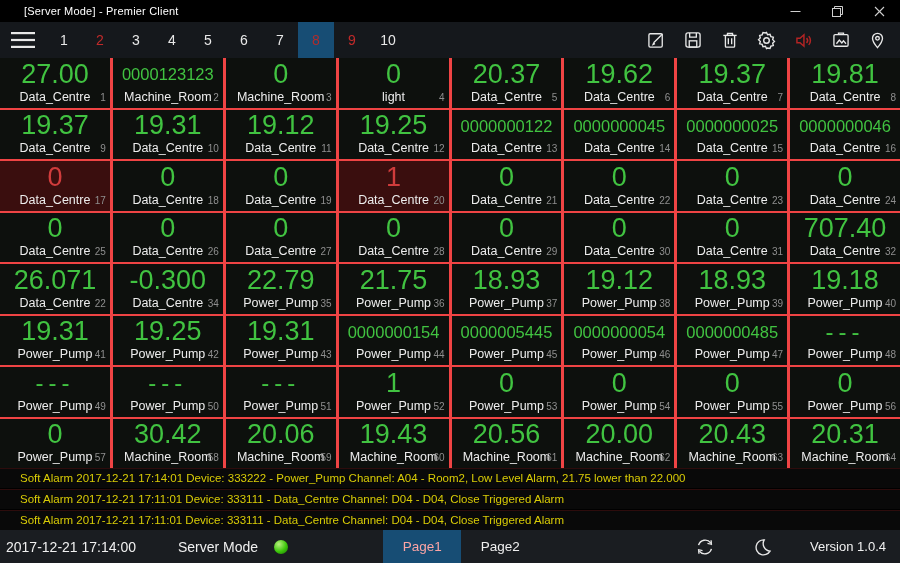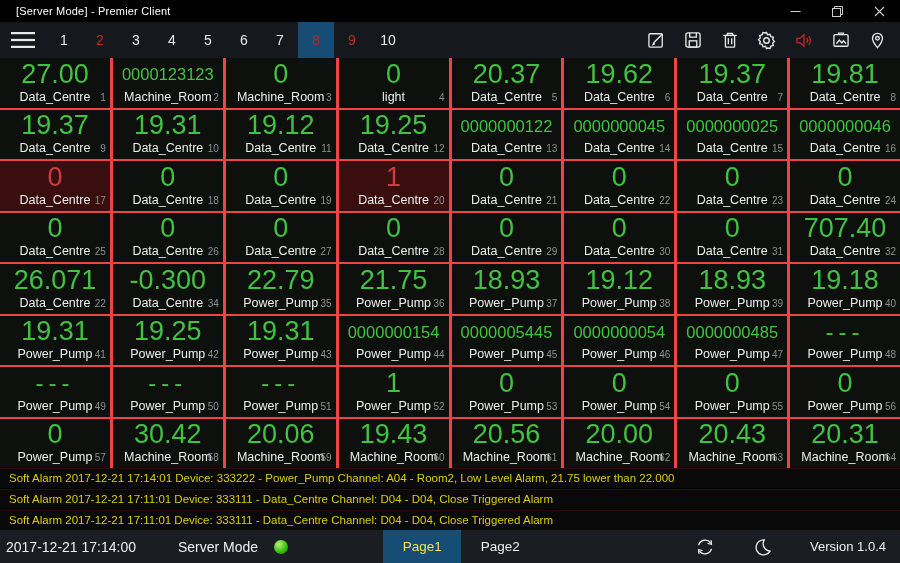--- a/index.html
+++ b/index.html
@@ -2,21 +2,21 @@
 <html><head>
 <meta charset="utf-8">
 <style>
   * { margin:0; padding:0; box-sizing:border-box; }
   html,body { width:900px; height:563px; background:#000; overflow:hidden; }
   body { font-family:"Liberation Sans","DejaVu Sans",sans-serif; }
   .window { position:relative; width:900px; height:563px; background:#000; overflow:hidden; }
 
   
   .titlebar { position:absolute; top:0; left:0; right:0; height:22px; background:#000;
-    display:flex; align-items:center; padding-left:16px; }
+    display:flex; align-items:center; padding-left:24px; }
   .titlebar .title { color:#fff; font-size:11px; letter-spacing:.2px; }
   .win-controls { margin-left:auto; display:flex; height:100%; }
   .win-btn { width:42px; height:100%; display:flex; align-items:center; justify-content:center;
     color:#cfcfcf; font-size:12px; cursor:pointer; }
   .win-btn svg { display:block; }
 
   
   .navbar { position:absolute; top:22px; left:0; right:0; height:36px; background:#15181c;
     display:flex; align-items:center; }
   .hamburger { width:46px; height:100%; display:flex; align-items:center; justify-content:center; cursor:pointer; }
@@ -40,34 +40,34 @@
   .cell .value.dashes { letter-spacing:5px; font-size:24px; }
   .cell .label-row { position:relative; flex:0 0 17px; display:flex; align-items:flex-start; justify-content:center; }
   .cell .label { font-size:12.5px; color:#ededed; line-height:13px; }
   .cell .index { position:absolute; right:4px; top:1px; font-size:10px; color:#8f8f8f; line-height:12px; }
   .cell.alarm { background:#3a0e0e; }
   .cell.alarm .value { color:#d03c3c; }
 
   
   .alarm-list { position:absolute; top:468px; left:0; right:0; height:62px; background:#000; }
   .alarm-row { height:20px; margin-bottom:1px; background:#090909; border-top:1px solid #2d0c0c;
-    color:#d9cc06; font-size:11.5px; line-height:18px; padding-left:9px; white-space:nowrap;
+    color:#d9cc06; font-size:11.5px; line-height:18px; padding-left:20px; white-space:nowrap;
     overflow:hidden; cursor:pointer; }
 
   
   .statusbar { position:absolute; top:530px; left:0; right:0; height:33px; background:#1a1d21;
     display:flex; align-items:center; color:#f0f0f0; }
   .clock { padding-left:6px; font-size:14px; }
   .mode-label { margin-left:42px; font-size:14px; }
   .status-dot { width:14px; height:14px; border-radius:50%; margin-left:16px;
     background:radial-gradient(circle at 35% 30%, #b8f07e, #3cc50a 55%, #1d7a06 95%); }
   .status-pages { display:flex; height:100%; margin-left:95px; }
   .page-tab { width:78px; height:100%; display:flex; align-items:center; justify-content:center;
     font-size:13.5px; color:#efefef; cursor:pointer; }
-  .page-tab.active { background:#174d74; color:#fde047; }
+  .page-tab.active { background:#174d74; color:#fca5a5; }
   .status-right { margin-left:auto; display:flex; align-items:center; gap:37px; padding-right:14px; }
   .status-icon { cursor:pointer; display:flex; align-items:center; }
   .version { font-size:13px; }
 </style>
 </head>
 <body>
 
 <div class="window">
 
   <div class="titlebar">

